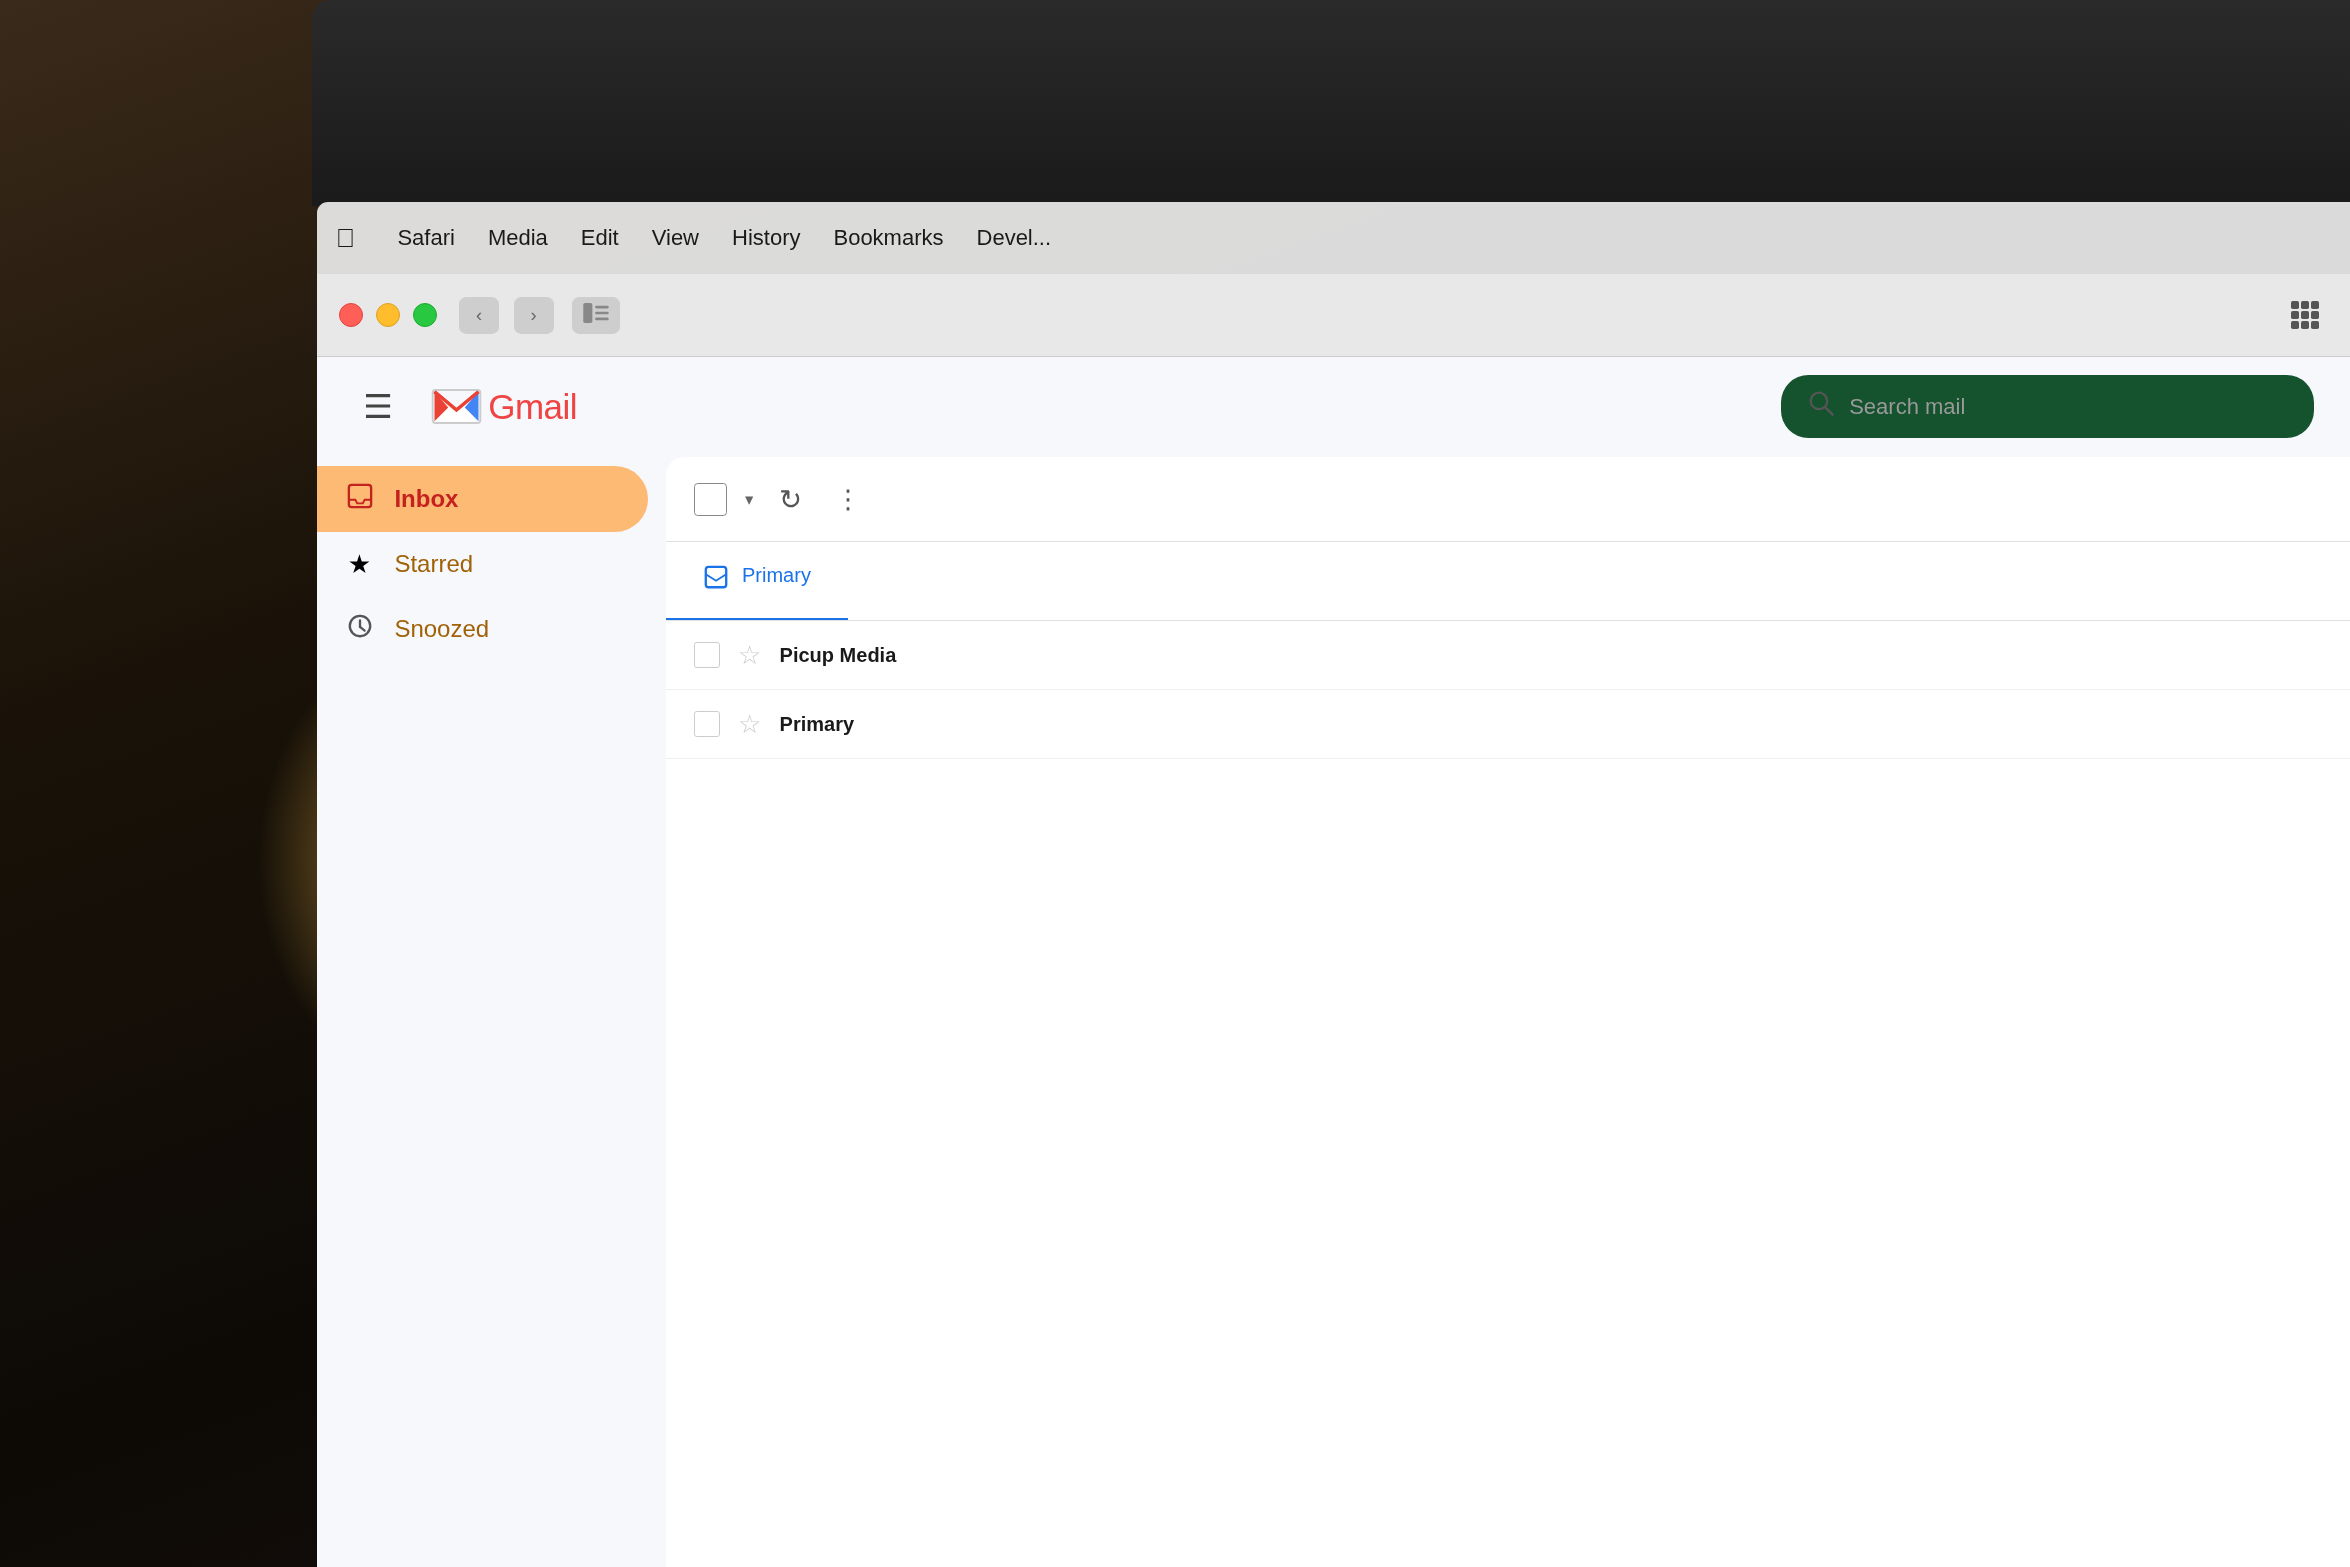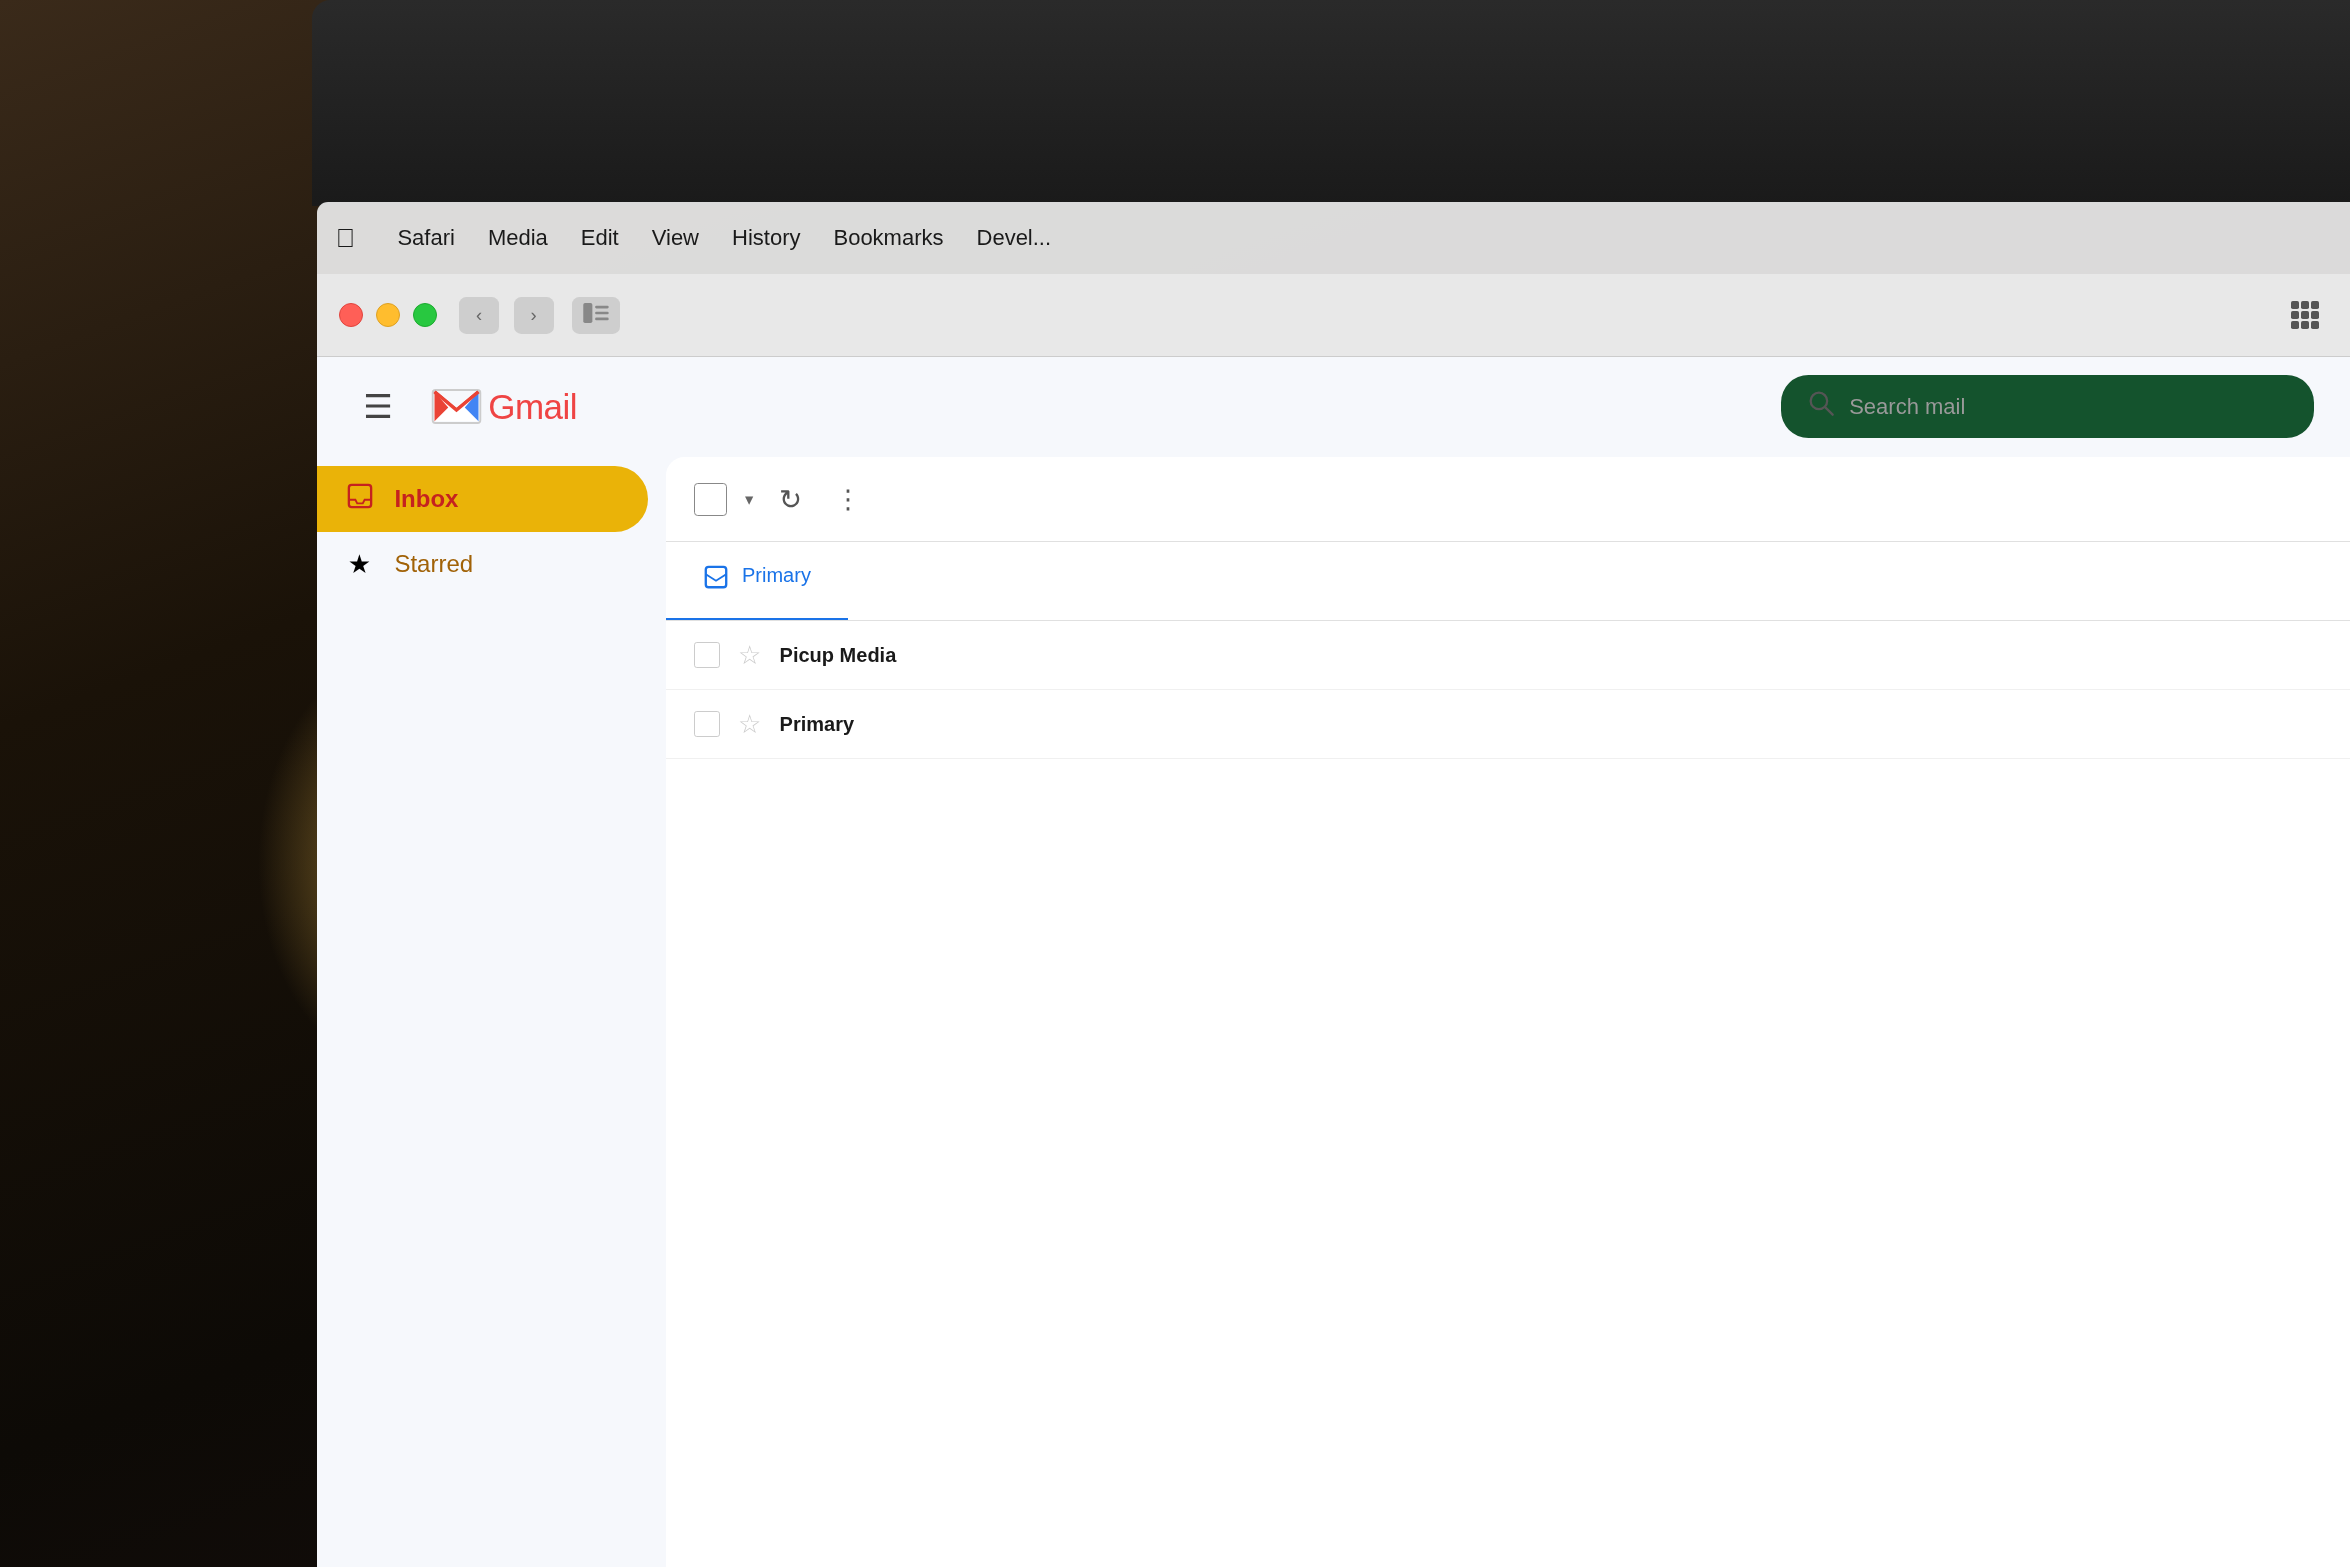--- a/index.html
+++ b/index.html
@@ -263,21 +263,21 @@
       display: flex;
       align-items: center;
       gap: 18.4px;
       padding: 16.5px 26px;
       cursor: pointer;
       border-radius: 0 37px 37px 0;
       margin-right: 18.4px;
     }
 
     .sidebar-item.active {
-      background: #eab308;
+      background: #fdba74;
     }
 
     .sidebar-item-icon {
       font-size: 26px;
       width: 33px;
       text-align: center;
     }
 
     .sidebar-item-label {
       font-size: 24px;
@@ -526,20 +526,30 @@
           </svg>
         </span>
         <span class="sidebar-item-label">Inbox</span>
       </div>
 
       <div class="sidebar-item">
         <span class="sidebar-item-icon">★</span>
         <span class="sidebar-item-label">Starred</span>
       </div>
 
+      <div class="sidebar-item">
+        <span class="sidebar-item-icon">
+          <svg width="26" height="26" viewBox="0 0 28 28" fill="none">
+            <circle cx="14" cy="14" r="11" stroke="#555" stroke-width="2.5" fill="none"></circle>
+            <line x1="14" y1="8" x2="14" y2="15" stroke="#555" stroke-width="2.5" stroke-linecap="round"></line>
+            <line x1="14" y1="15" x2="19" y2="19" stroke="#555" stroke-width="2.5" stroke-linecap="round"></line>
+          </svg>
+        </span>
+        <span class="sidebar-item-label">Snoozed</span>
+      </div>
     </div>
 
     <div class="gmail-main">
 
       <div class="email-toolbar">
         <div class="checkbox-btn"></div>
         <span class="dropdown-arrow">▾</span>
         <span class="refresh-btn">↻</span>
         <span class="more-btn">⋮</span>
       </div>

